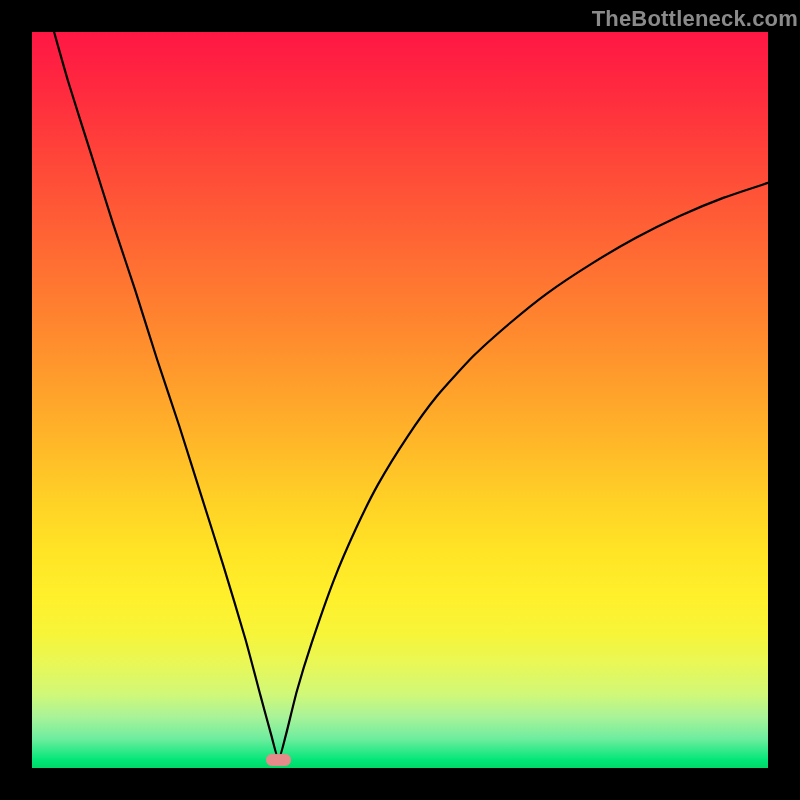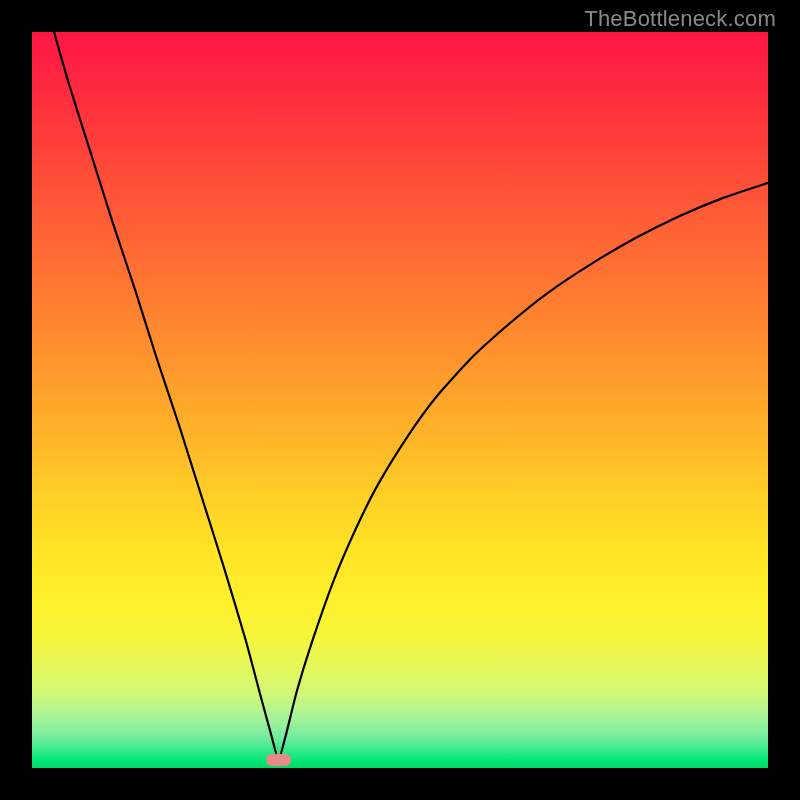--- a/index.html
+++ b/index.html
@@ -7,24 +7,24 @@
     width: 800px;
     height: 800px;
     background: #000;
     position: relative;
     font-family: Arial, sans-serif;
     overflow: hidden;
   }
   .watermark {
     position: absolute;
     top: 6px;
-    right: 24px;
+    right: 2px;
     color: #8a8a8a;
     font-size: 22px;
-    font-weight: 400;
+    font-weight: 700;
     z-index: 10;
     letter-spacing: 0.2px;
   }
   .plot-area {
     position: absolute;
     left: 32px;
     top: 32px;
     width: 736px;
     height: 736px;
     overflow: hidden;

